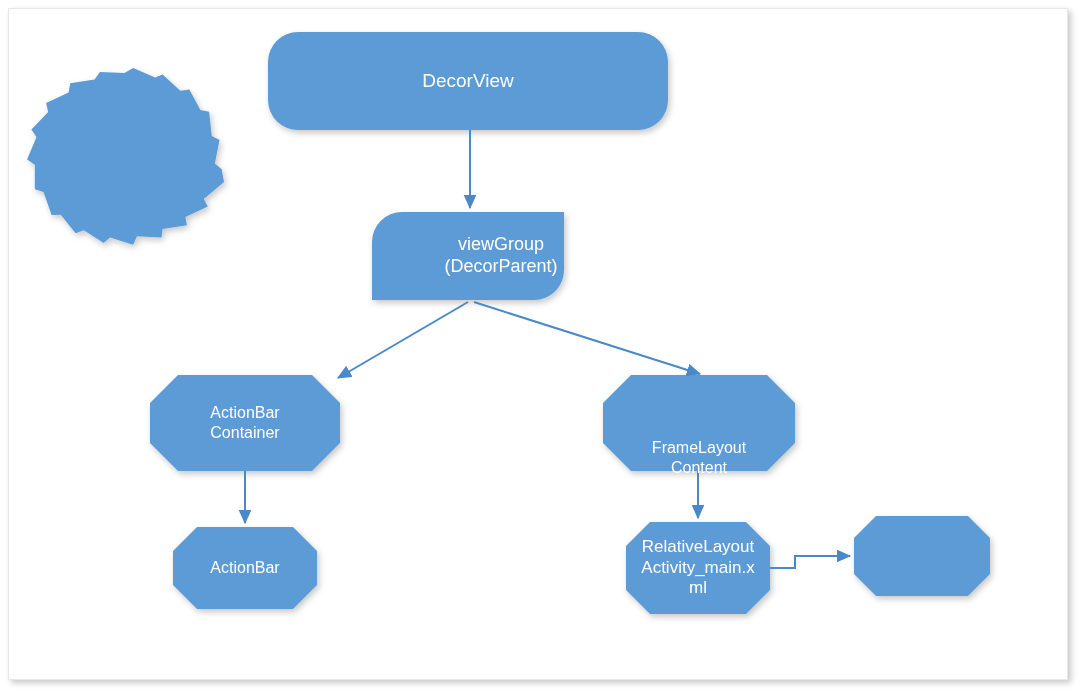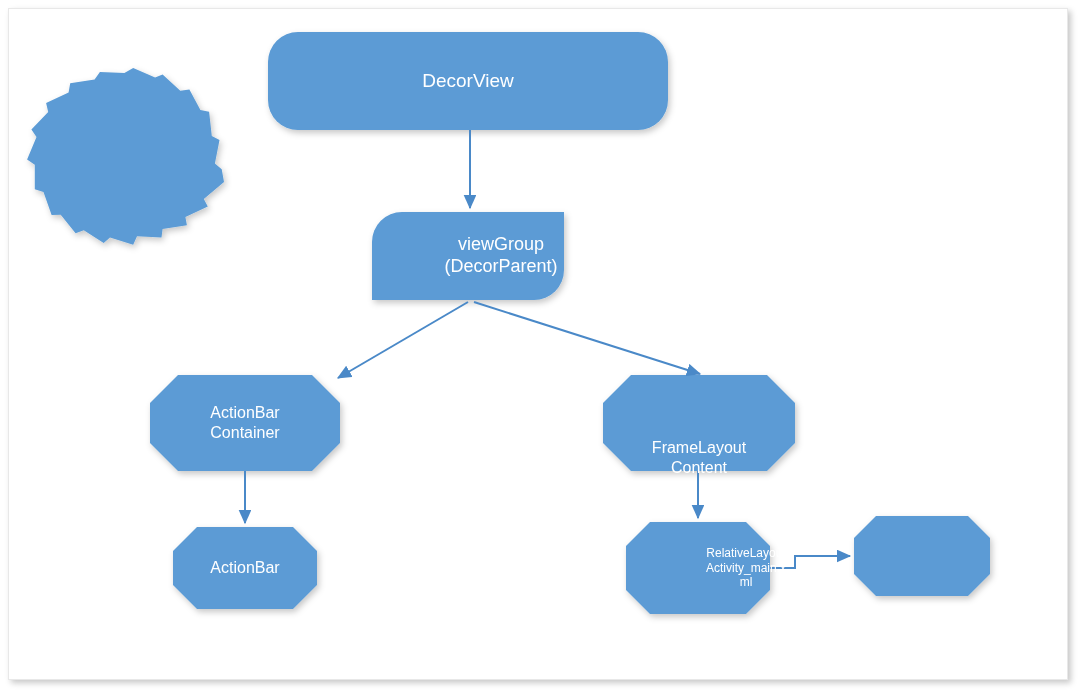--- a/index.html
+++ b/index.html
@@ -49,21 +49,21 @@
     font-family: "Liberation Sans", sans-serif;
     line-height: 1.22;
     white-space: pre-line;
     user-select: none;
   }
   .lbl-decorview   { left: 268px; top: 32px;  width: 400px; height: 98px;  font-size: 19px; }
   .lbl-viewgroup   { left: 372px; top: 212px; width: 192px; height: 88px;  font-size: 18px; padding-left: 33px; }
   .lbl-actionbarc  { left: 150px; top: 375px; width: 190px; height: 96px;  font-size: 16px; }
   .lbl-framelayout { left: 603px; top: 375px; width: 192px; height: 112px;  font-size: 16px; margin-top: 27px; }
   .lbl-actionbar   { left: 173px; top: 527px; width: 144px; height: 82px;  font-size: 16px; }
-  .lbl-relative    { left: 626px; top: 522px; width: 144px; height: 92px;  font-size: 12px; padding-left: 48px; }
+  .lbl-relative    { left: 626px; top: 522px; width: 144px; height: 92px;  font-size: 17px; }
   .lbl-textview    { left: 854px; top: 516px; width: 136px; height: 80px;  font-size: 16px; }
   .lbl-starburst   { left: 55px;  top: 150px; width: 164px; height: 62px;  font-size: 17px; }
 </style>
 </head>
 <body>
 
 <div id="canvas">
 
   <div id="slide-frame"></div>
 

